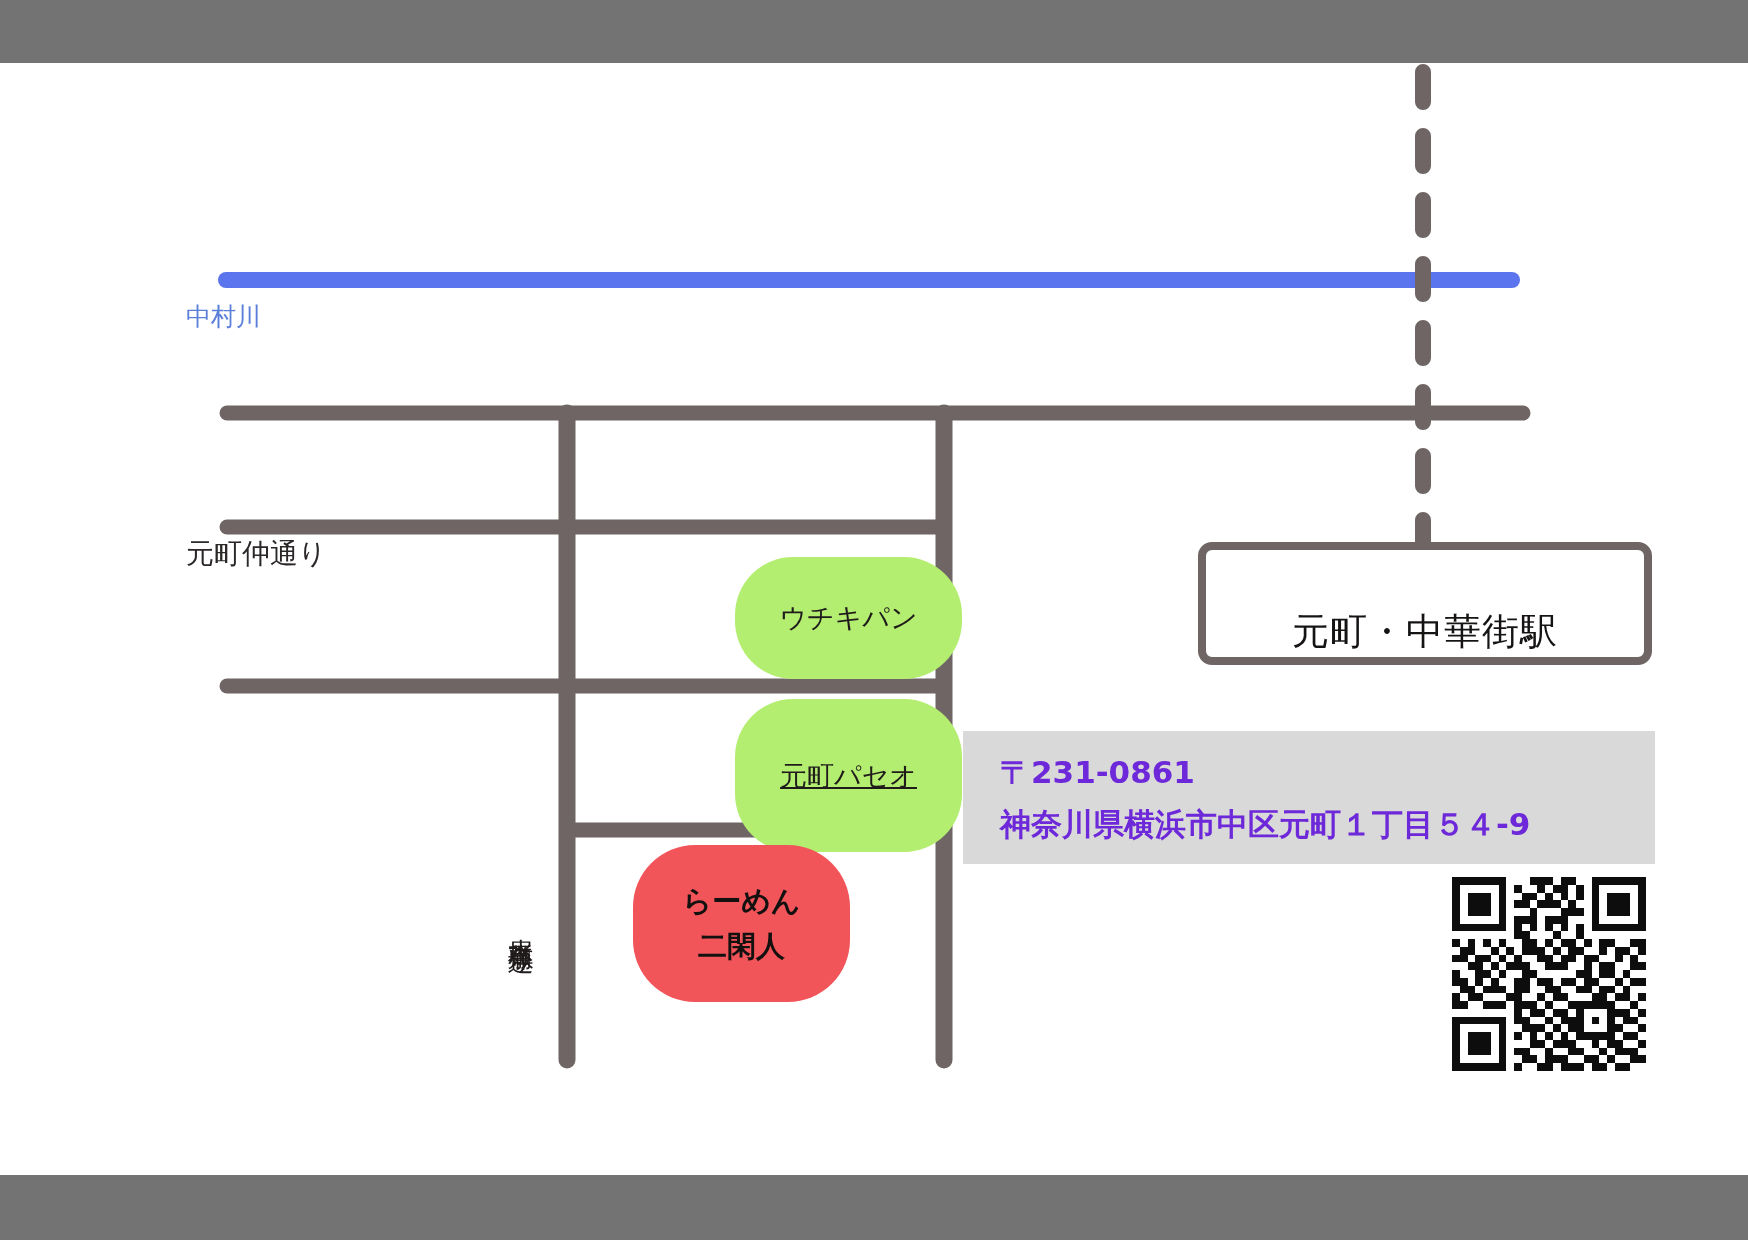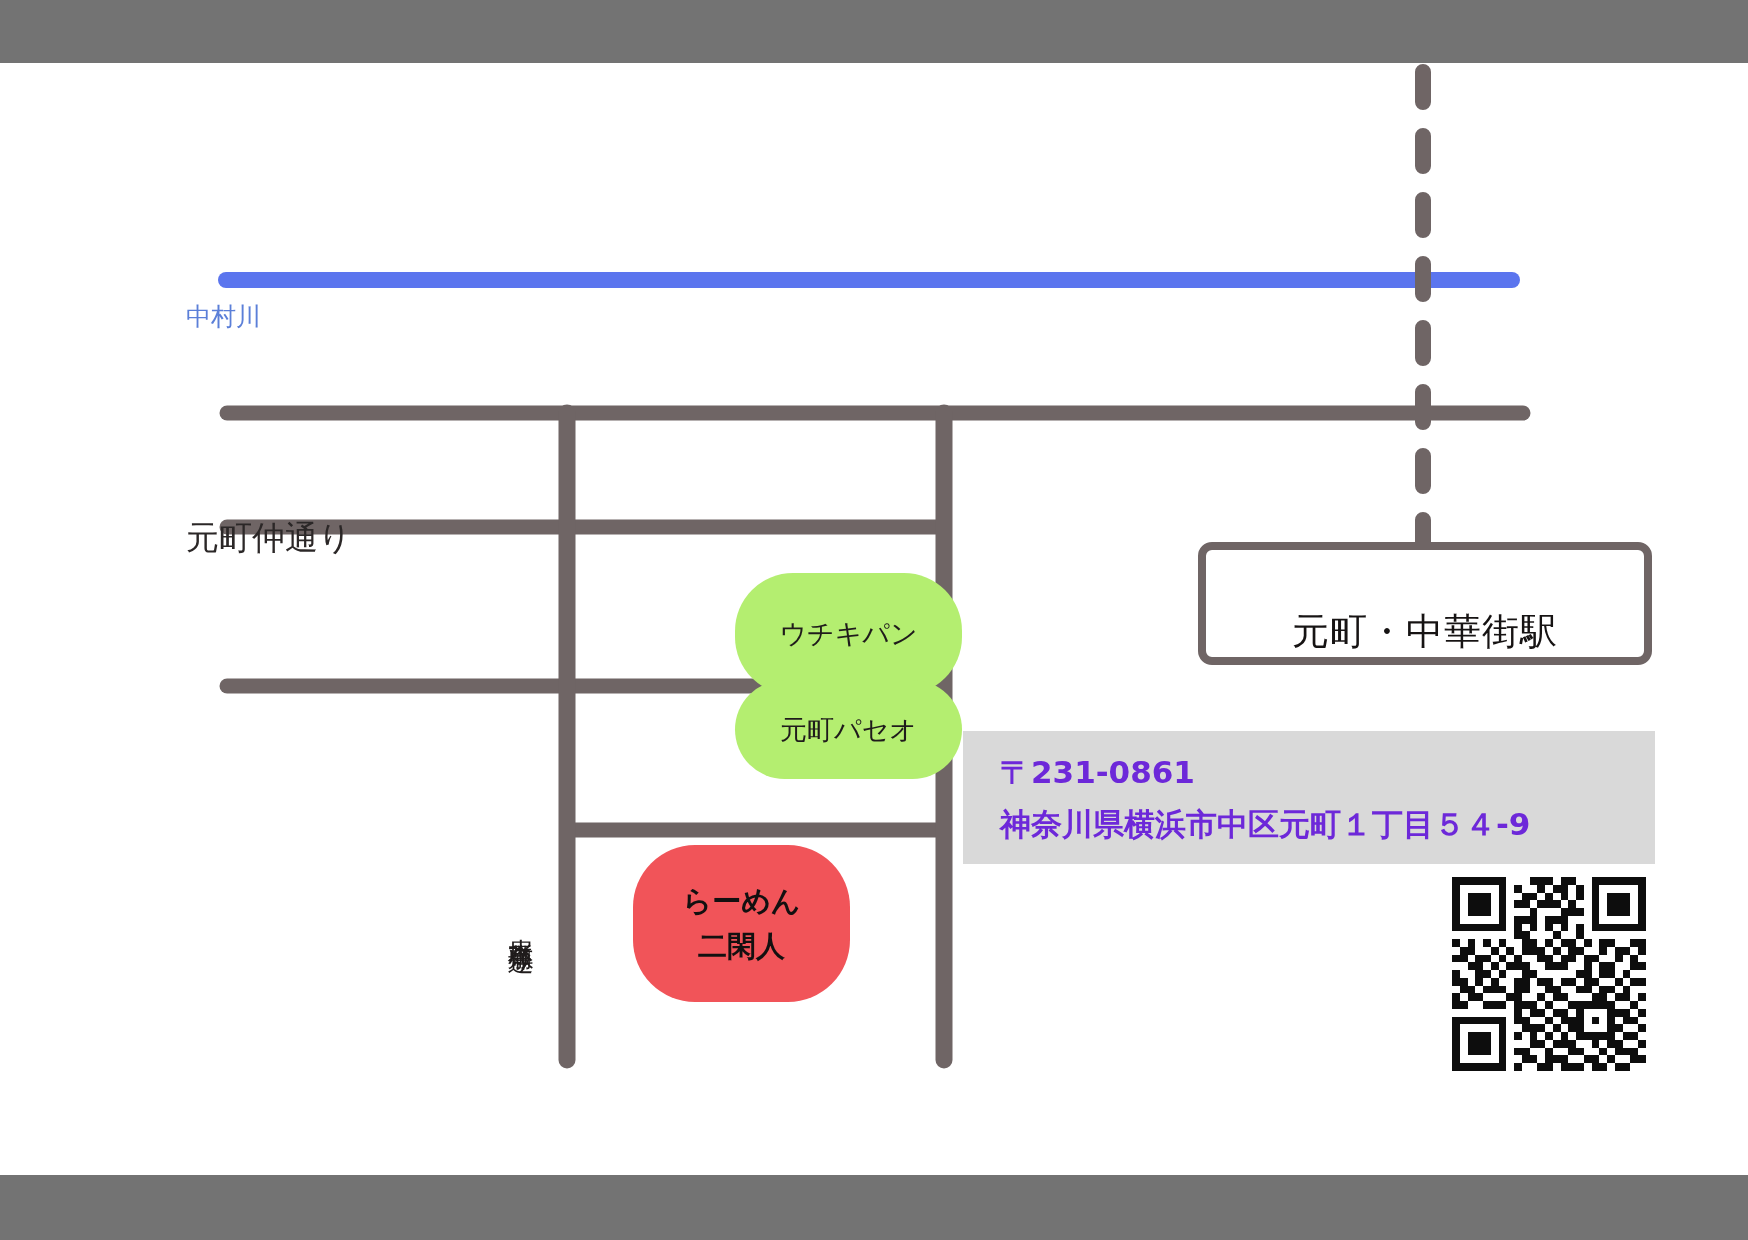--- a/index.html
+++ b/index.html
@@ -10,33 +10,33 @@
     background:#ffffff;
     font-family:"DejaVu Sans",sans-serif;
   }
   .bar{position:absolute;left:0;width:1748px;background:#737373;}
   .bar.top{top:0;height:63px;}
   .bar.bottom{top:1175px;height:65px;}
   .map-lines{position:absolute;left:0;top:0;width:1748px;height:1240px;}
   .lbl{position:absolute;color:#2b2727;white-space:nowrap;}
   .river-lbl{left:186px;top:300px;font-size:25px;color:#5b7fd8;}
   .shopping-lbl{left:186px;top:426px;font-size:27px;}
-  .naka-lbl{left:186px;top:516px;font-size:33px;}
+  .naka-lbl{left:186px;top:535px;font-size:28px;}
   .mizuyashiki-lbl{
     left:504px;top:918px;font-size:26px;
     writing-mode:vertical-rl;text-orientation:mixed;
     letter-spacing:3px;color:#1f1b1b;
   }
   .bubble{
     position:absolute;display:flex;align-items:center;justify-content:center;
     text-align:center;color:#1f1b1b;
   }
   .bubble.green{background:#b4ee70;font-size:27px;}
-  .bubble.uchiki{left:735px;top:557px;width:227px;height:122px;border-radius:58px;margin-top:16px;}
-  .bubble.paseo{left:735px;top:680px;width:227px;height:99px;border-radius:58px;}
+  .bubble.uchiki{left:735px;top:557px;width:227px;height:122px;border-radius:58px;}
+  .bubble.paseo{left:735px;top:699px;width:227px;height:153px;border-radius:58px;text-decoration:underline;}
   .bubble.ramen{
     left:633px;top:845px;width:217px;height:157px;border-radius:62px;
     background:#f15459;font-size:29px;font-weight:bold;line-height:45px;
     flex-direction:column;color:#131010;text-align:right;
   }
   .station{
     position:absolute;left:1198px;top:542px;width:454px;height:123px;
     box-sizing:border-box;border:8px solid #6f6565;border-radius:14px;
     background:#ffffff;display:flex;align-items:flex-end;justify-content:center;
     font-size:37px;color:#161313;letter-spacing:1px;

